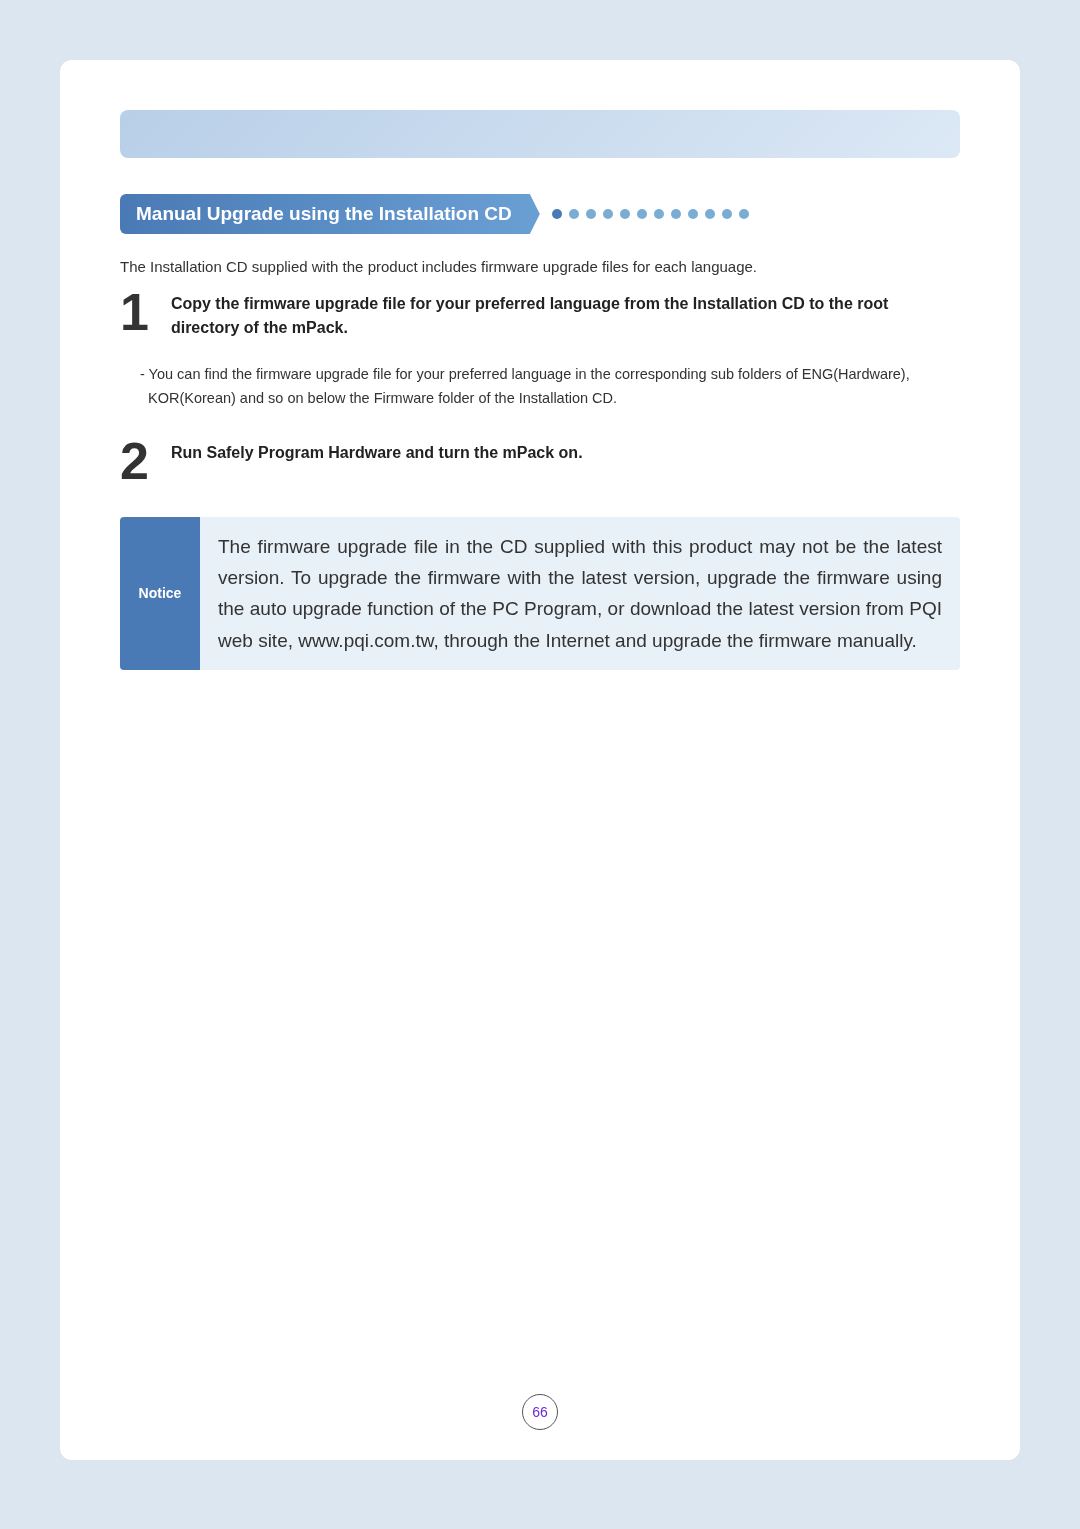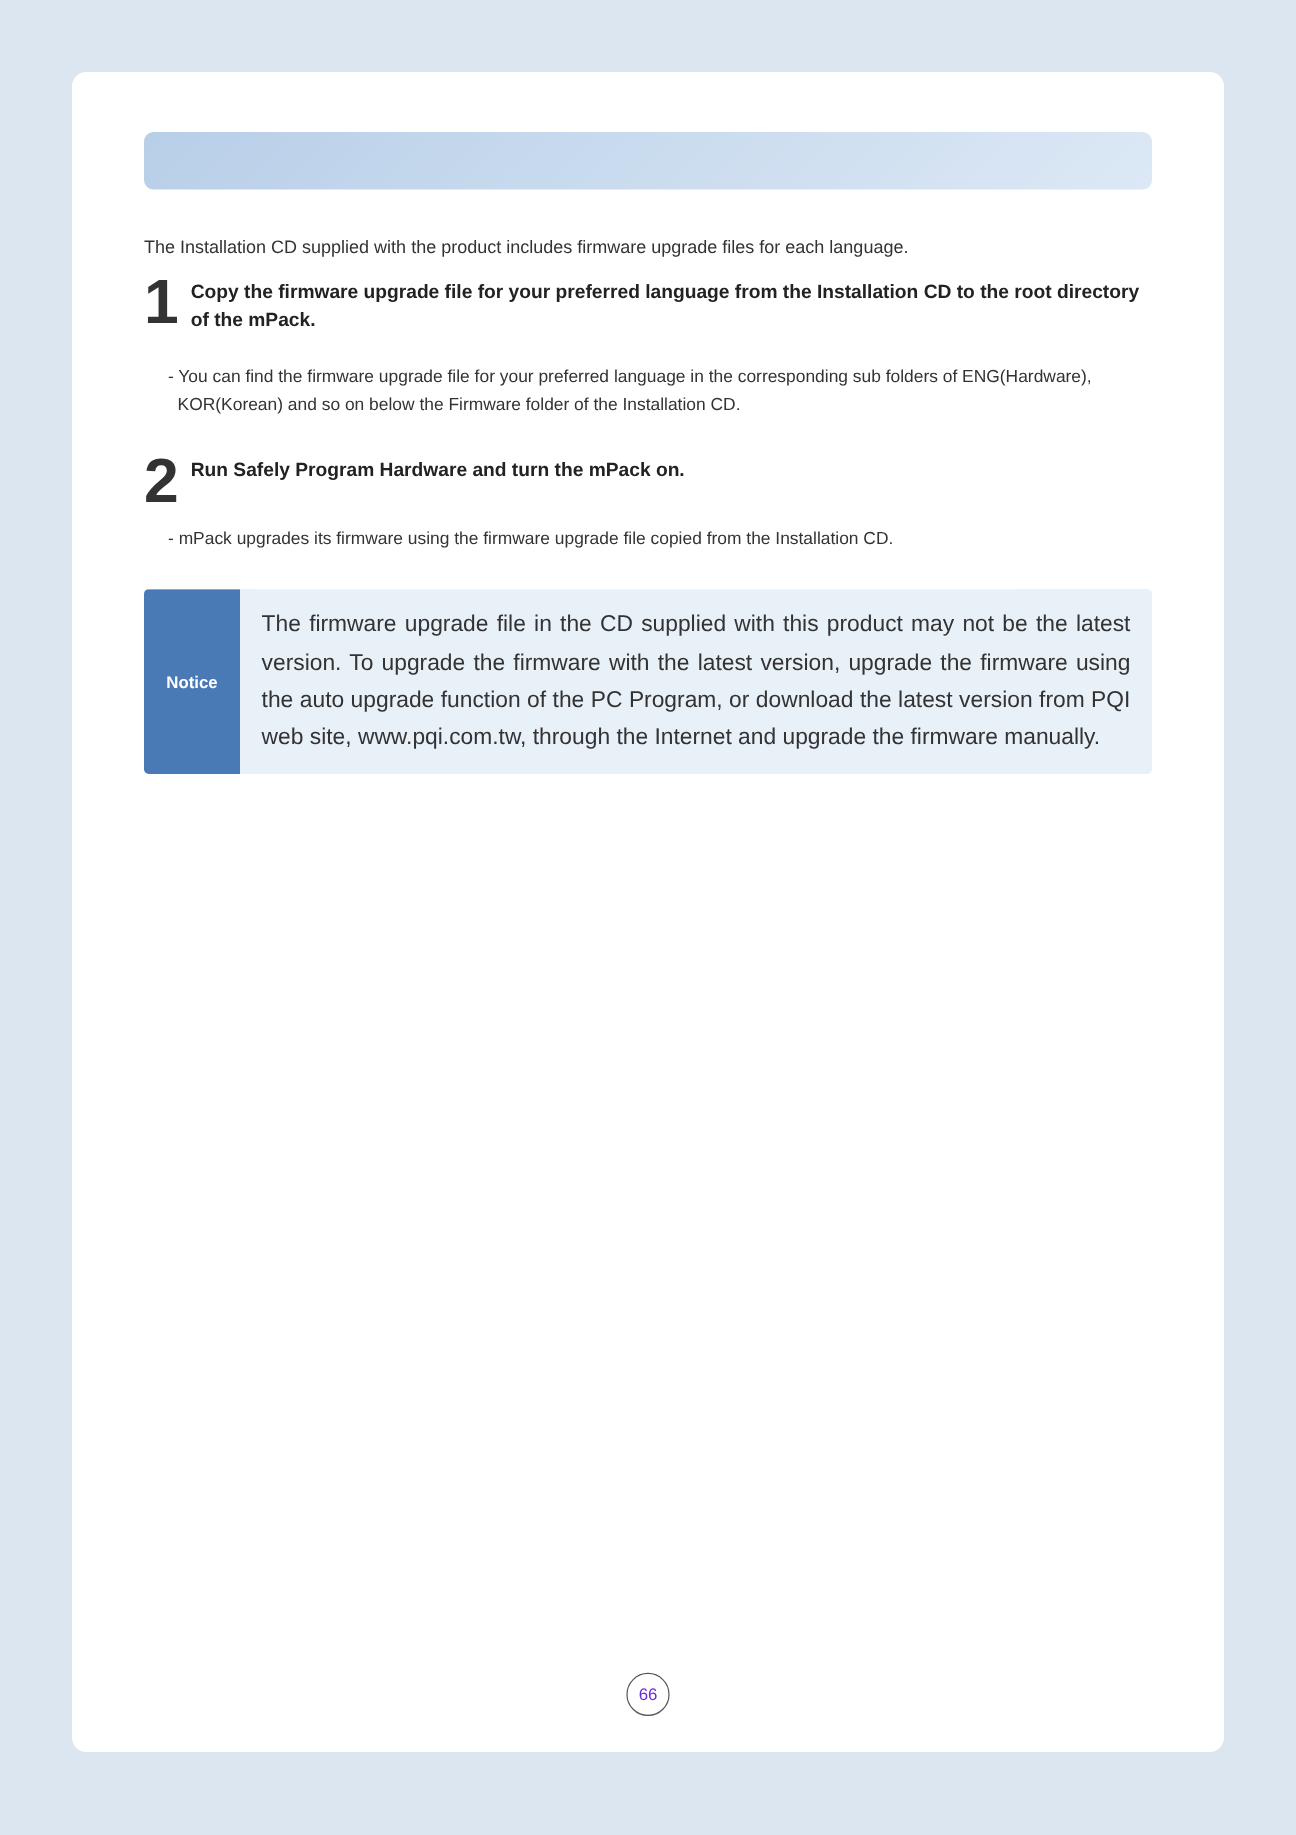--- a/index.html
+++ b/index.html
@@ -166,29 +166,47 @@
     }
 
     .step-header-row {
       display: flex;
       align-items: flex-start;
       margin-bottom: 10px;
     }
 
     .step-title-block {
       flex: 1;
+      margin-left: 12px;
     }
   </style>
 </head>
 <body>
 
 <div class="page-container">
 
   <div class="header-banner"></div>
 
+  <div class="section-title-bar">
+    <div class="section-title-label">Manual Upgrade using the Installation CD</div>
+    <div class="dots-row">
+      <span class="dot dark"></span>
+      <span class="dot"></span>
+      <span class="dot"></span>
+      <span class="dot"></span>
+      <span class="dot"></span>
+      <span class="dot"></span>
+      <span class="dot"></span>
+      <span class="dot"></span>
+      <span class="dot"></span>
+      <span class="dot"></span>
+      <span class="dot"></span>
+      <span class="dot"></span>
+    </div>
+  </div>
 
   <p class="intro-text">The Installation CD supplied with the product includes firmware upgrade files for each language.</p>
 
   <div class="step">
     <div class="step-header-row">
       <span class="step-number">1</span>
       <div class="step-title-block">
         <div class="step-title">Copy the firmware upgrade file for your preferred language from the Installation CD to the root directory of the mPack.</div>
       </div>
     </div>
@@ -197,23 +215,20 @@
     </div>
   </div>
 
   <div class="step">
     <div class="step-header-row">
       <span class="step-number">2</span>
       <div class="step-title-block">
         <div class="step-title">Run Safely Program Hardware and turn the mPack on.</div>
       </div>
     </div>
-    <div class="step-body">
-      <p class="step-detail">- mPack upgrades its firmware using the firmware upgrade file copied from the Installation CD.</p>
-    </div>
   </div>
 
   <div class="notice-box">
     <div class="notice-label">Notice</div>
     <p class="notice-text">The firmware upgrade file in the CD supplied with this product may not be the latest version. To upgrade the firmware with the latest version, upgrade the firmware using the auto upgrade function of the PC Program, or download the latest version from PQI web site, www.pqi.com.tw, through the Internet and upgrade the firmware manually.</p>
   </div>
 
   <div class="page-number-container">
     <div class="page-number">66</div>
   </div>

